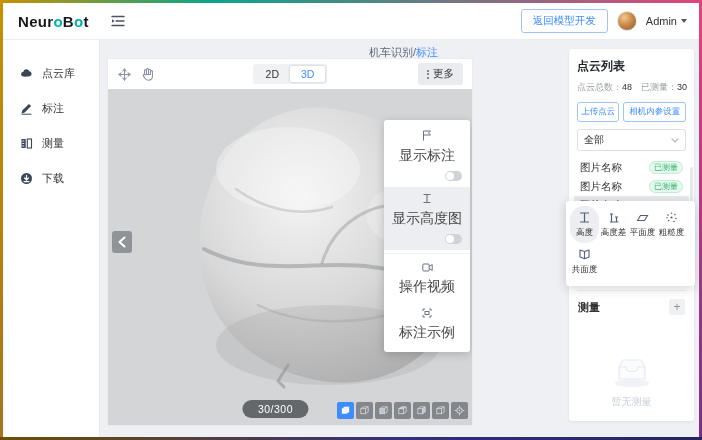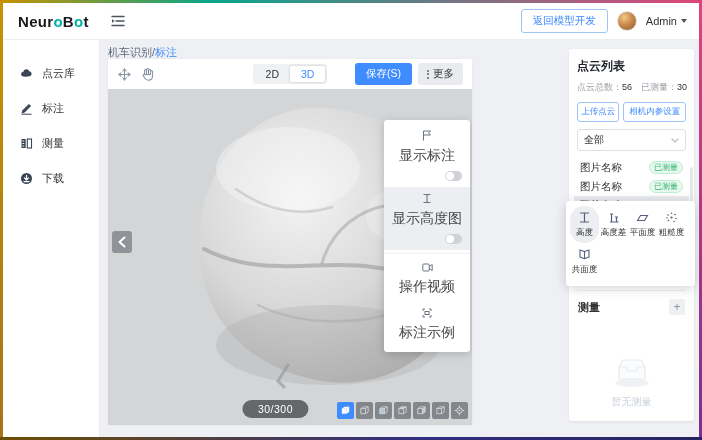--- a/index.html
+++ b/index.html
@@ -23,21 +23,21 @@
   .admin{font-size:11px;color:#333;display:flex;align-items:center;gap:4px;cursor:pointer;}
   .caret{width:0;height:0;border-left:3.5px solid transparent;border-right:3.5px solid transparent;border-top:4px solid #555;}
 
   
   .body-row{flex:1;display:flex;min-height:0;position:relative;}
   .sidebar{width:97px;box-sizing:border-box;background:#fff;border-right:1px solid #e8eaed;padding-top:16px;}
   .side-item{display:flex;align-items:center;gap:9px;padding:10px 0 10px 17px;font-size:11px;color:#333;cursor:pointer;}
   .side-item svg{flex:0 0 auto;}
 
   .content{flex:1;position:relative;min-width:0;}
-  .breadcrumb{padding:5px 0 0 8px;font-size:11px;color:#5f6b7a;}
+  .breadcrumb{padding:5px 0 0 8px;font-size:11px;color:#5f6b7a;text-align:center;}
   .crumb-cur{color:#3f8cff;}
 
   
   .canvas-card{position:absolute;left:8px;top:19px;width:364px;bottom:12px;background:#fff;box-shadow:0 0 2px rgba(0,0,0,.05);}
   .c-toolbar{height:30px;display:flex;align-items:center;padding:0 9px;position:relative;}
   .tb-left{display:flex;gap:9px;align-items:center;color:#8a94a6;}
   .seg-wrap{position:absolute;left:0;right:0;display:flex;justify-content:center;pointer-events:none;}
   .seg{pointer-events:auto;background:#f0f1f3;border-radius:3px;padding:2px;display:flex;}
   .seg-btn{font-size:10.5px;padding:2px 11px;border-radius:2px;color:#333;cursor:pointer;}
   .seg-btn.active{background:#fff;color:#3f8cff;box-shadow:0 0 3px rgba(0,0,0,.18);}
@@ -185,21 +185,20 @@
                   <path d="M3.5 8V3.6a1 1 0 0 1 2 0V7 M5.5 6.5V2.6a1 1 0 0 1 2 0V7 M7.5 6.7V3.2a1 1 0 0 1 2 0V7.5 M9.5 7.5V4.6a1 1 0 0 1 2 0v4.2c0 2.6-1.6 4.4-4 4.4-2 0-3-.8-3.8-2.2L2.2 8.6a1 1 0 0 1 1.6-1z"></path>
                 </svg>
             </div>
             <div class="seg-wrap">
               <div class="seg">
                 <div class="seg-btn">2D</div>
                 <div class="seg-btn active">3D</div>
               </div>
             </div>
             <div class="tb-right">
-              <div class="save-btn">保存(S)</div>
               <div class="more-btn">
                 <span class="vdots">
                     <i></i>
                     <i></i>
                     <i></i>
                   </span>
                 <span>更多</span>
               </div>
             </div>
           </div>
@@ -319,21 +318,21 @@
                   </svg>
                 <span>标注示例</span>
               </div>
             </div>
           </div>
         </div>
 
         <div class="panel">
           <div class="panel-title">点云列表</div>
           <div class="stats">
-            <span><span>点云总数：</span><span class="stat-val">56</span></span>
+            <span><span>点云总数：</span><span class="stat-val">48</span></span>
             <span><span>已测量：</span><span class="stat-val">30</span></span>
           </div>
           <div class="btn-row">
             <div class="p-btn b1">上传点云</div>
             <div class="p-btn b2">相机内参设置</div>
           </div>
           <div class="select">
             <span>全部</span>
             <svg width="8" height="5" viewBox="0 0 8 5" fill="none" stroke="#b6bcc4" stroke-width="1.2" stroke-linecap="round">
                 <path d="M1 1 L4 4 L7 1"></path>

